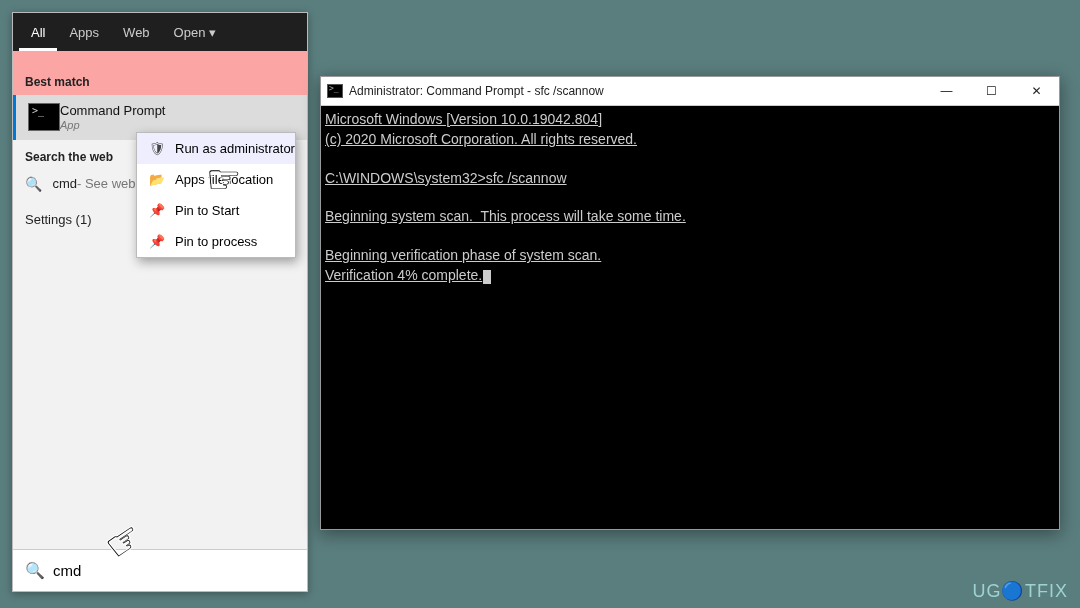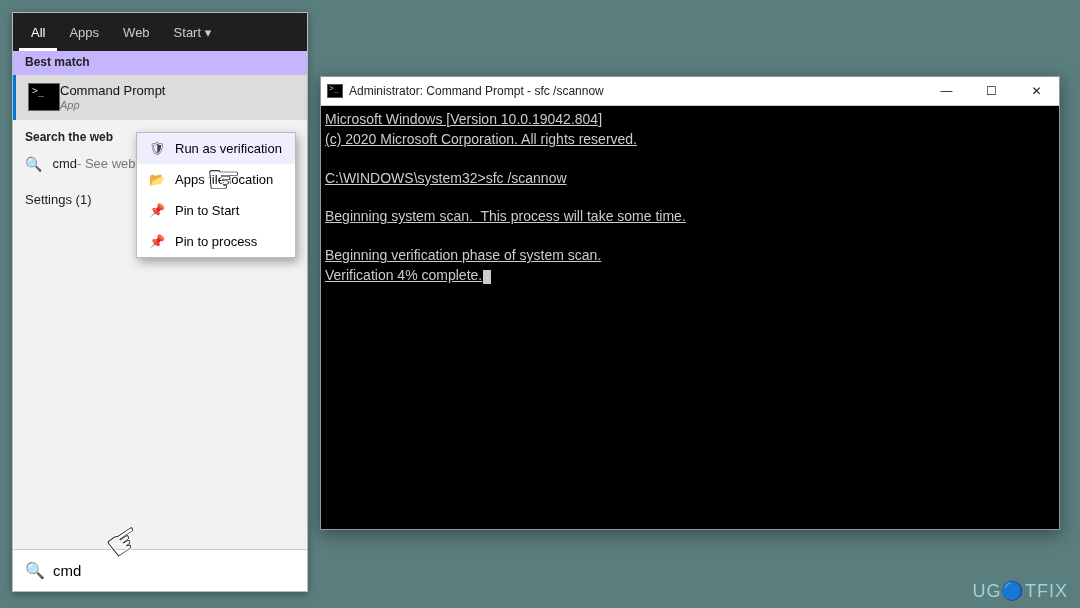--- a/index.html
+++ b/index.html
@@ -8,21 +8,21 @@
   
   .search-panel {
     position: absolute; left: 12px; top: 12px; width: 296px; height: 580px;
     background: #f2f2f2; border: 1px solid #bbb; box-shadow: 0 2px 8px rgba(0,0,0,0.3);
     display: flex; flex-direction: column;
   }
   .tabs { display: flex; align-items: center; background: #1f1f1f; color: #ccc; height: 38px; padding: 0 6px; }
   .tab { padding: 0 12px; font-size: 13px; height: 100%; display: flex; align-items: center; cursor: pointer; }
   .tab.active { color: #fff; border-bottom: 3px solid #fff; padding-top: 3px; }
 
-  .section-label { font-weight: 600; font-size: 12px; padding: 4px 12px 6px; color: #222; background: #c4b5fd; }
+  .section-label { font-weight: 600; font-size: 12px; padding: 24px 12px 6px; color: #222; background: #fca5a5; }
 
   .result-item {
     display: flex; align-items: flex-start; padding: 8px 12px; 
     background: #eaeaea; border-left: 3px solid transparent;
   }
   .result-item.selected { background: #dcdcdc; border-left-color: #0078d7; }
   .cmd-icon { width: 32px; height: 28px; background: #000; border: 1px solid #666; position: relative; }
   .cmd-icon::after { content: ">_"; color: #ccc; font-size: 10px; font-family: monospace; position: absolute; top: 1px; left: 3px; }
   .result-text { line-height: 1.2; }
   .result-title { font-size: 13px; color: #111; }
@@ -80,21 +80,21 @@
   .watermark { position: absolute; right: 12px; bottom: 6px; font-size: 18px; color: #9dd3d3; font-weight: 500; letter-spacing: 1px; margin-left: 47px; }
 </style>
 </head>
 <body>
 
 <div class="search-panel">
   <div class="tabs">
     <div class="tab active">All</div>
     <div class="tab">Apps</div>
     <div class="tab">Web</div>
-    <div class="tab"><span>Start</span>&nbsp;<span>▾</span></div>
+    <div class="tab"><span>Open</span>&nbsp;<span>▾</span></div>
   </div>
 
   <div class="section-label">Best match</div>
 
   <div class="result-item selected">
     <div class="cmd-icon"></div>
     <div class="result-text">
       <div class="result-title">Command Prompt</div>
       <div class="result-sub">App</div>
     </div>
@@ -112,21 +112,21 @@
 
   <div class="searchbox">
     <span class="search-icon-sm">🔍</span>
     <input type="text" value="cmd" style="">
   </div>
 </div>
 
 <div class="ctx">
   <div class="ctx-item highlight">
     <span class="cicon">🛡</span>
-    <span>Run as verification</span>
+    <span>Run as administrator</span>
   </div>
   <div class="ctx-item">
     <span class="cicon">📂</span>
     <span>Apps file location</span>
   </div>
   <div class="ctx-item">
     <span class="cicon">📌</span>
     <span>Pin to Start</span>
   </div>
   <div class="ctx-item">

